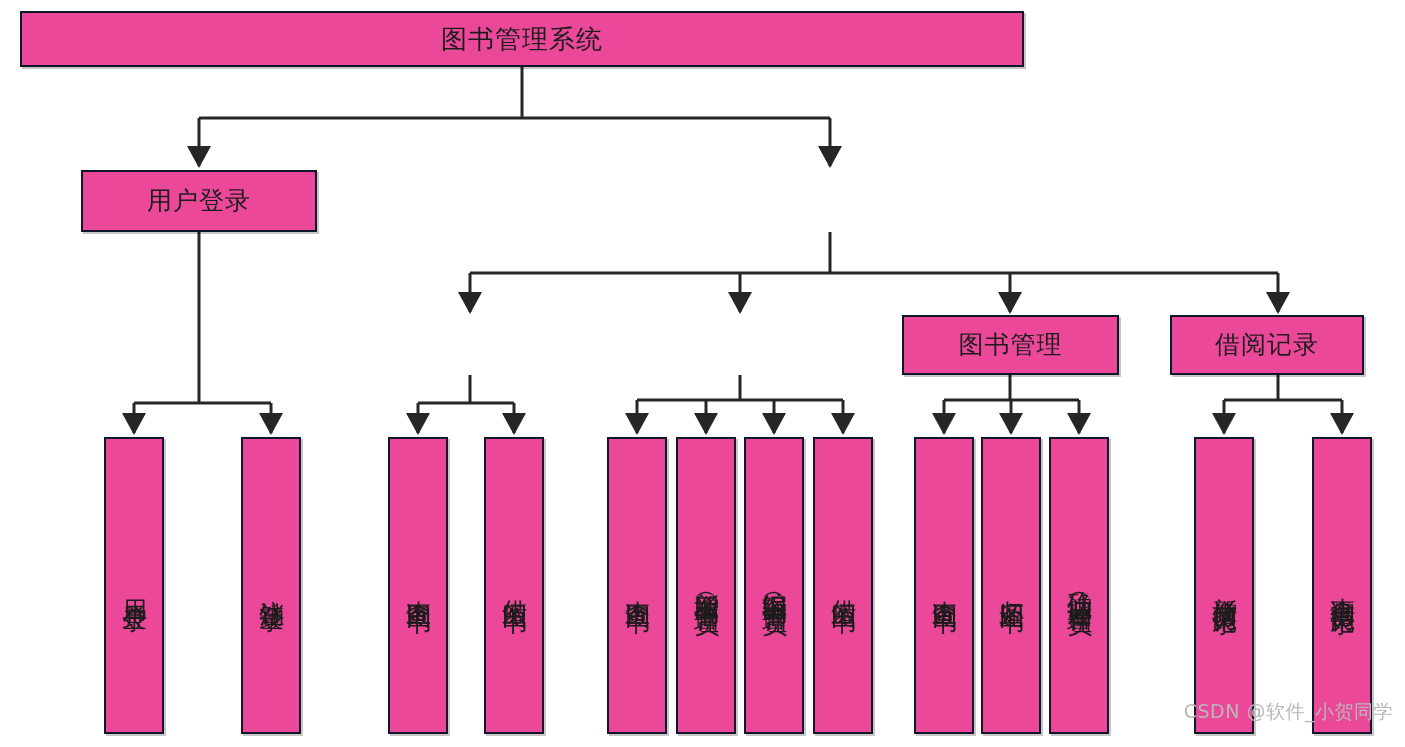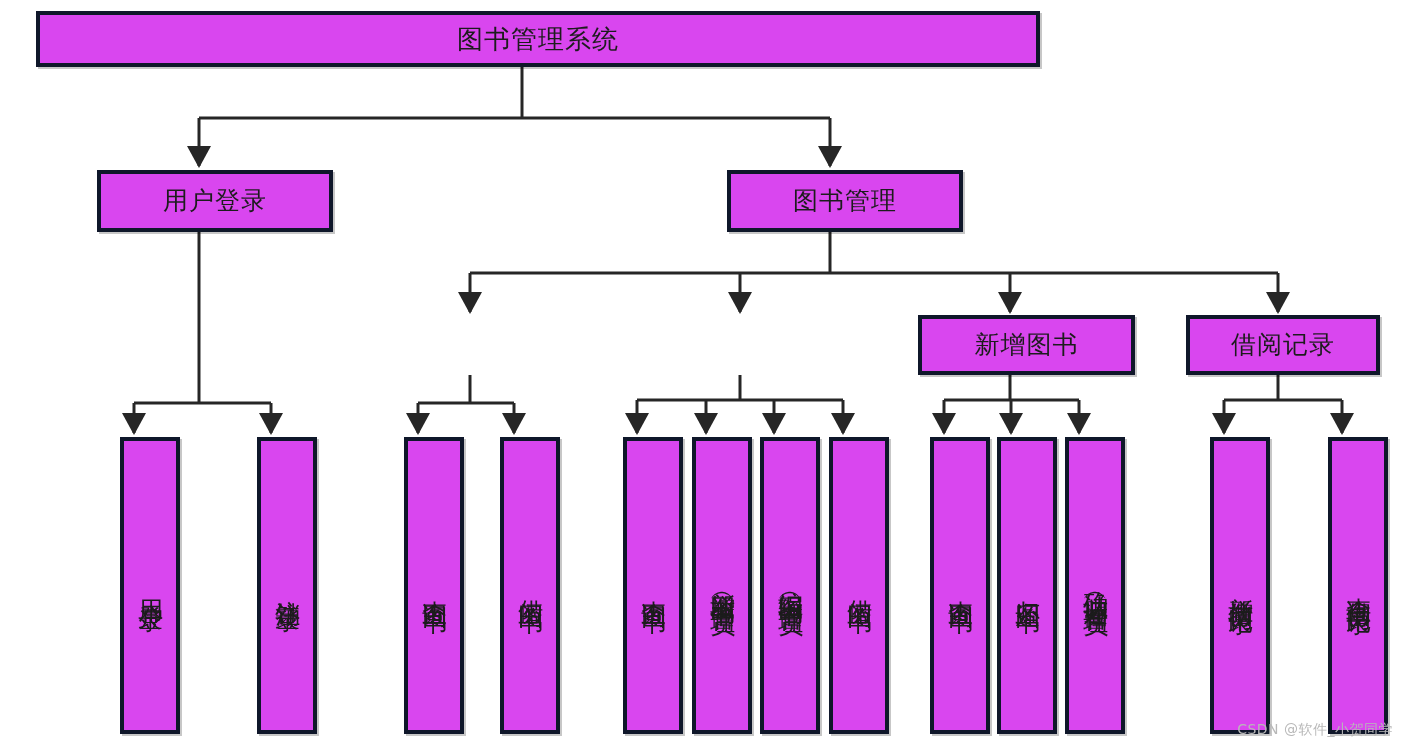--- a/index.html
+++ b/index.html
@@ -23,28 +23,27 @@
     position: absolute;
     left: 0;
     top: 0;
     width: 1405px;
     height: 747px;
     pointer-events: none;
   }
   .node {
     position: absolute;
     box-sizing: border-box;
-    background: #d946ef;
-    border: 4px solid #0f172a;
+    background: #ec4899;
+    border: 2px solid #0f172a;
     display: flex;
     align-items: center;
     justify-content: center;
     box-shadow: 2px 2px 0 rgba(0,0,0,0.22);
     z-index: 2;
-    margin-left: 16px;
   }
   .node .label {
     color: #1c1c1c;
     text-align: center;
     line-height: 1.18;
     white-space: nowrap;
   }
   
   .node.horiz .label {
     font-size: 25px;
@@ -64,22 +63,22 @@
     text-orientation: upright;
     font-size: 25px;
     line-height: 1.05;
     letter-spacing: 3px;
     white-space: nowrap;
     max-height: 100%;
   }
   .watermark {
     position: absolute;
     right: 12px;
-    bottom: 8px;
-    font-size: 14px;
+    bottom: 22px;
+    font-size: 19px;
     color: #b8b8b8;
     letter-spacing: 0.5px;
     z-index: 5;
     white-space: nowrap;
   }
 </style>
 </head>
 <body>
 
 <div id="canvas">
@@ -136,28 +135,25 @@
   </svg>
 
   <div class="node horiz root" style="left:20px; top:11px; width:1004px; height:56px;">
     <span class="label">图书管理系统</span>
   </div>
 
   <div class="node horiz" style="left:81px; top:170px; width:236px; height:62px;">
     <span class="label">用户登录</span>
   </div>
 
-  <div class="node horiz" style="left:711px; top:170px; width:236px; height:62px;">
+
+
+
+  <div class="node horiz" style="left:902px; top:315px; width:217px; height:60px;">
     <span class="label">图书管理</span>
-  </div>
-
-
-
-  <div class="node horiz" style="left:902px; top:315px; width:217px; height:60px;">
-    <span class="label">新增图书</span>
   </div>
 
   <div class="node horiz" style="left:1170px; top:315px; width:194px; height:60px;">
     <span class="label">借阅记录</span>
   </div>
 
   <div class="node vert" style="left:104px; top:437px; width:60px; height:297px;">
     <span class="label">用户登录</span>
   </div>
 

